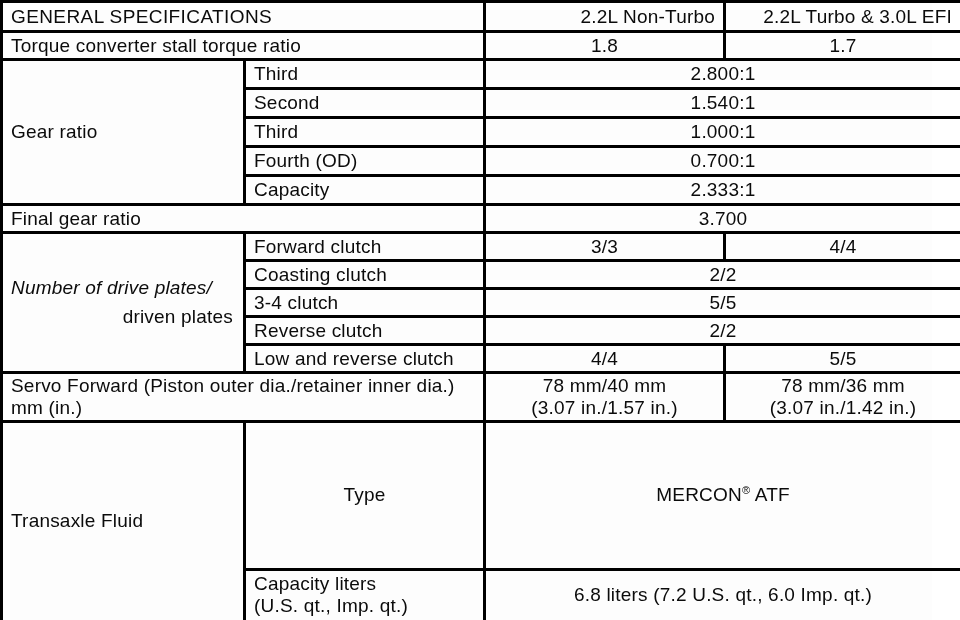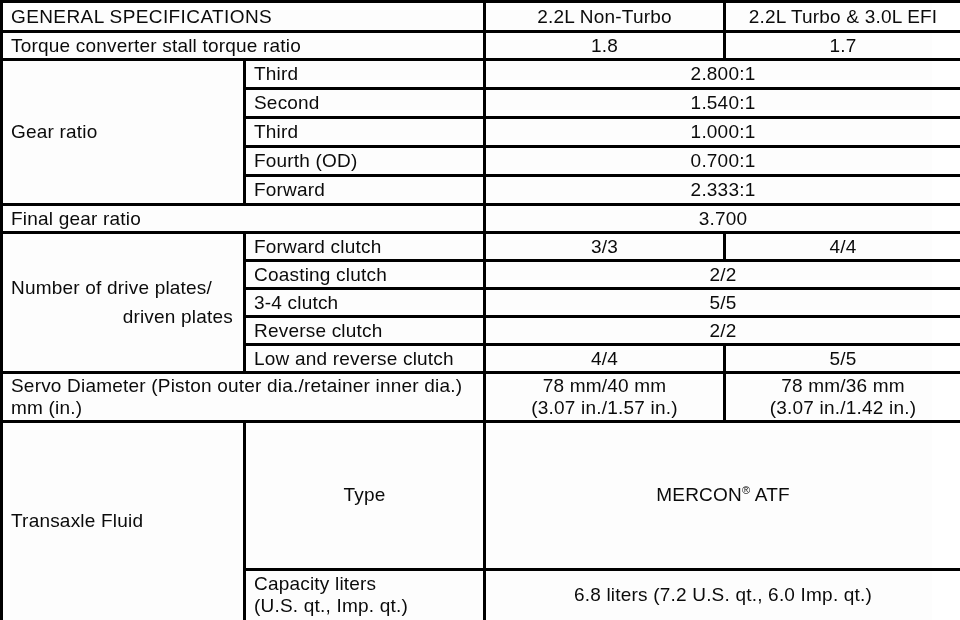--- a/index.html
+++ b/index.html
@@ -38,37 +38,37 @@
     border-bottom: 3px solid #000;
     text-align: left;
     font-weight: bold;
     font-size: 19px;
     letter-spacing: 0.4px;
     padding-left: 6px;
     vertical-align: bottom;
     padding-bottom: 4px;
   }
   th.col-head {
-    text-align: center;
+    text-align: right;
     font-weight: normal;
   }
   tr.r-head   { height: 30px; }
   tr.r-std    { height: 28px; }
   tr.r-gear   { height: 29px; }
   tr.r-servo  { height: 47px; }
   tr.r-type   { height: 148px; }
   tr.r-cap    { height: 52px; }
 
   td.lbl   { text-align: left; margin-top: 14px; }
   td.val   { text-align: center; }
   td.preline { white-space: pre-line; }
   td.center-both { text-align: center; margin-top: 12px; }
 
   .two-line-label span { display: block; }
-  .two-line-label .line1 { text-align: left; }
+  .two-line-label .line1 { text-align: left; font-style: italic; }
   .two-line-label .line2 { text-align: right; padding-right: 2px; margin-top: 7px; }
 
   sup.reg {
     font-size: 11px;
     vertical-align: super;
     line-height: 0;
   }
 </style>
 </head>
 <body>
@@ -106,21 +106,21 @@
     </tr>
     <tr class="r-gear">
       <td class="lbl">Third</td>
       <td class="val" colspan="2">1.000:1</td>
     </tr>
     <tr class="r-gear">
       <td class="lbl">Fourth (OD)</td>
       <td class="val" colspan="2">0.700:1</td>
     </tr>
     <tr class="r-gear">
-      <td class="lbl">Forward</td>
+      <td class="lbl">Capacity</td>
       <td class="val" colspan="2">2.333:1</td>
     </tr>
 
     <tr class="r-std">
       <td class="lbl" colspan="2">Final gear ratio</td>
       <td class="val" colspan="2">3.700</td>
     </tr>
 
     <tr class="r-std">
       <td class="two-line-label" rowspan="5">
@@ -143,21 +143,21 @@
       <td class="lbl">Reverse clutch</td>
       <td class="val" colspan="2">2/2</td>
     </tr>
     <tr class="r-std">
       <td class="lbl">Low and reverse clutch</td>
       <td class="val">4/4</td>
       <td class="val">5/5</td>
     </tr>
 
     <tr class="r-servo">
-      <td class="lbl" colspan="2">Servo Diameter (Piston outer dia./retainer inner dia.) mm (in.)</td>
+      <td class="lbl" colspan="2">Servo Forward (Piston outer dia./retainer inner dia.) mm (in.)</td>
       <td class="val preline">78 mm/40 mm
 (3.07 in./1.57 in.)</td>
       <td class="val preline">78 mm/36 mm
 (3.07 in./1.42 in.)</td>
     </tr>
 
     <tr class="r-type">
       <td class="lbl" rowspan="2">Transaxle Fluid</td>
       <td class="center-both">Type</td>
       <td class="val" colspan="2">

